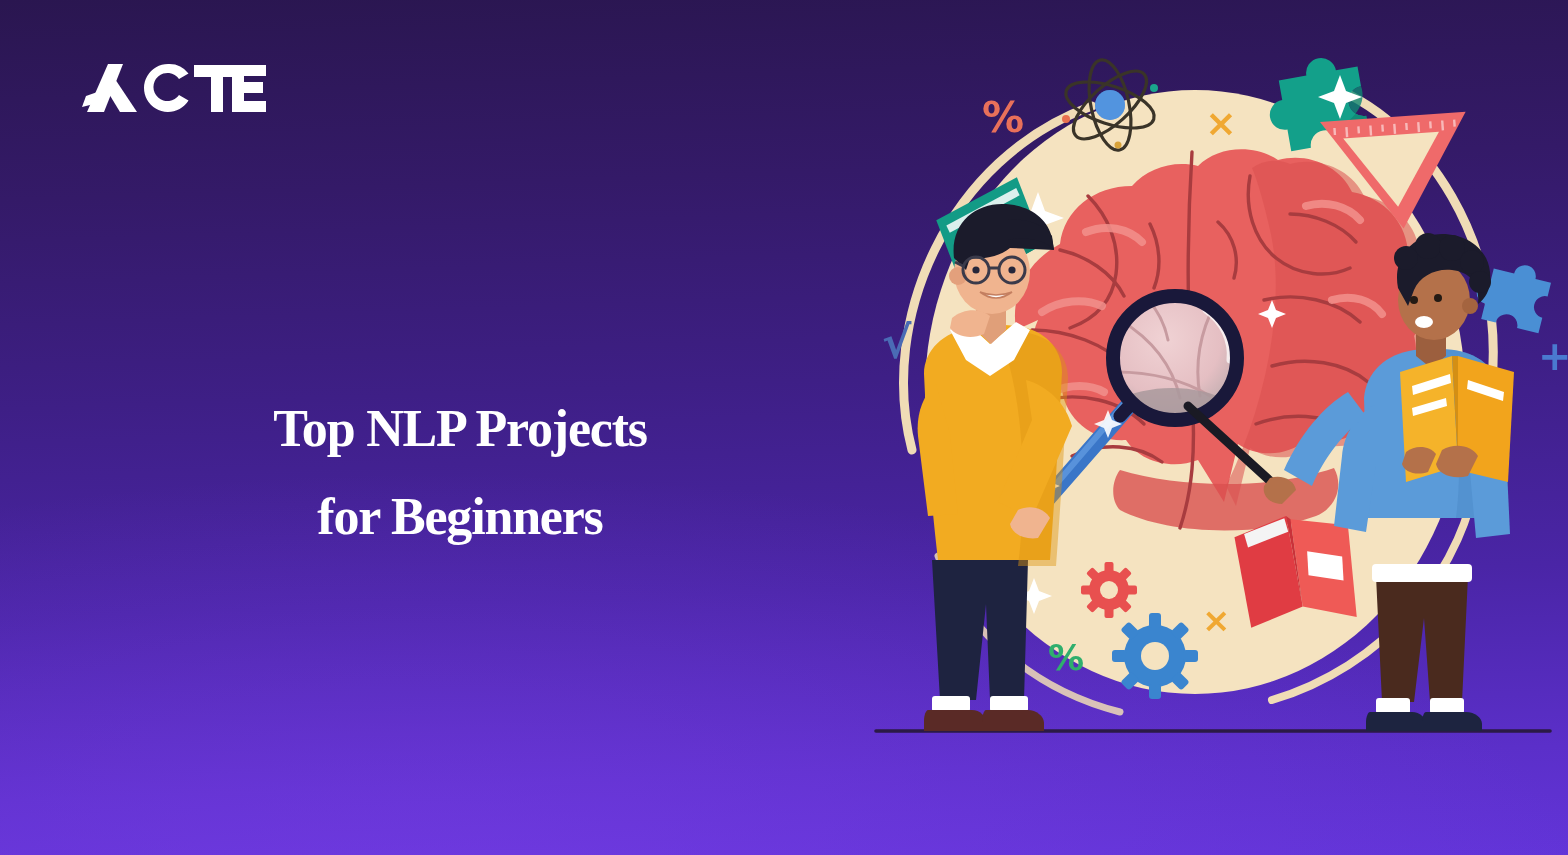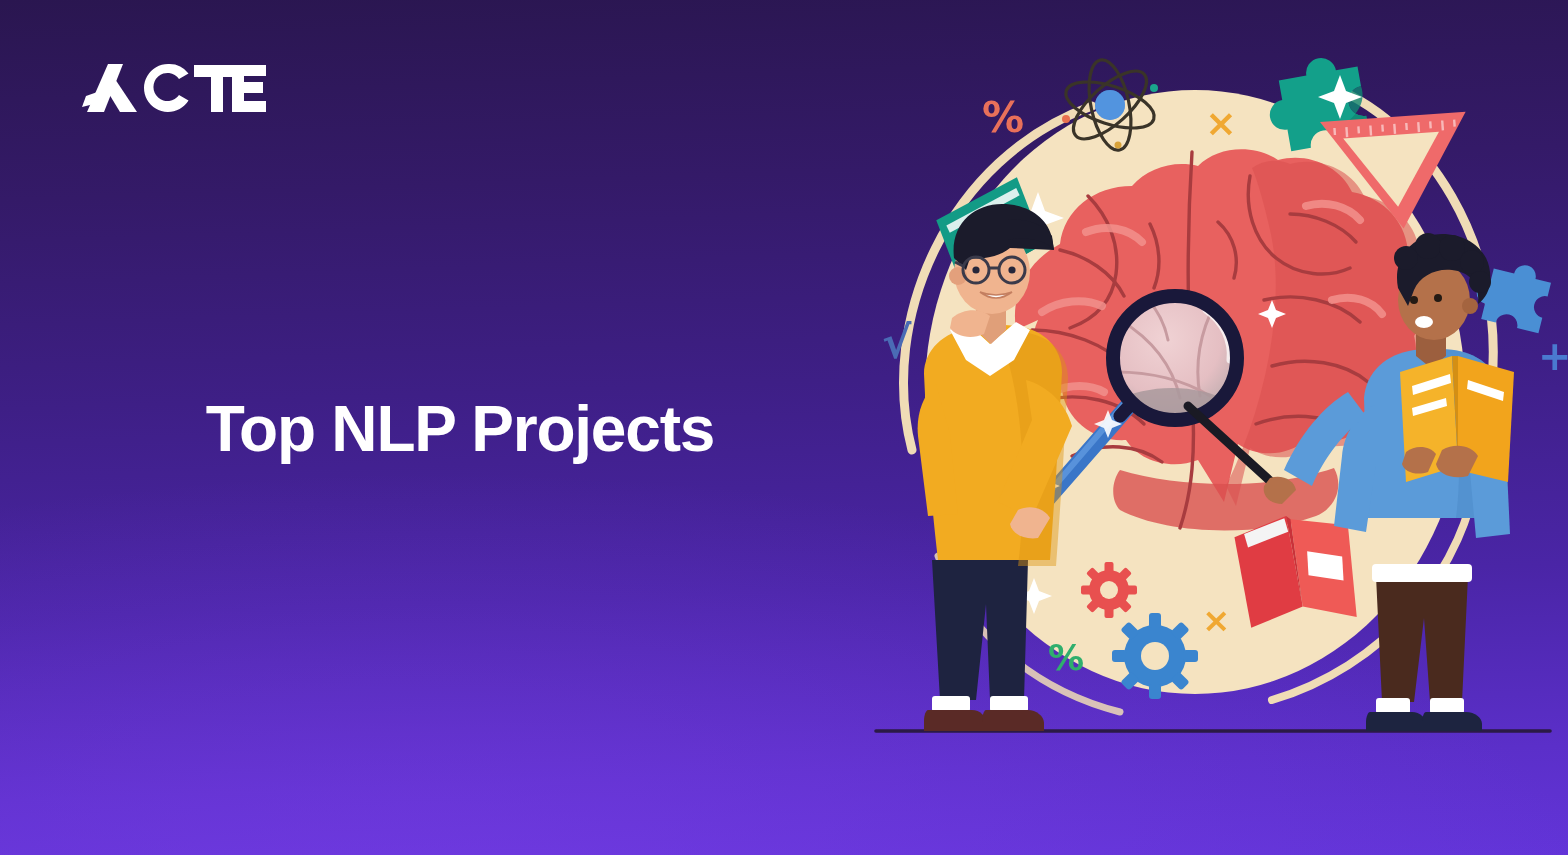--- a/index.html
+++ b/index.html
@@ -30,23 +30,23 @@
     width:184px; height:62px;
   }
   .logo svg{ display:block; width:100%; height:100%; }
 
   .headline{
     position:absolute;
     left:60px; top:385px;
     width:800px;
     text-align:center;
     color:#ffffff;
-    font-family:Liberation Sans, sans-serif;
+    font-family:Liberation Serif, serif;
     font-weight:bold;
-    font-size:64px;
+    font-size:52px;
     line-height:88px;
     letter-spacing:-1.2px;
   }
   .headline .line{ display:block; white-space:nowrap; }
 
   
   .art{
     position:absolute;
     left:820px; top:0;
     width:748px; height:855px;
@@ -73,20 +73,21 @@
 
       <path d="M112 3 L158 3 L158 15 L141 15 L141 50 L129 50 L129 15 L112 15 Z" fill="#ffffff"></path>
 
       <path d="M150 3 L184 3 L184 14 L162 14 L162 20 L181 20 L181 31 L162 31 L162 39 L184 39 L184 50 L150 50 Z" fill="#ffffff"></path>
       <text x="-9999" y="-9999">ACTE</text>
     </svg>
   </div>
 
   <div class="headline">
     <span class="line">Top NLP Projects</span>
+    <span class="line">for Beginners</span>
   </div>
 
   <div class="art">
     <svg viewBox="0 0 748 855" xmlns="http://www.w3.org/2000/svg" aria-hidden="true">
       <defs>
         <radialGradient id="lensG" cx="42%" cy="35%" r="72%">
           <stop offset="0%" stop-color="#f0d2d4"></stop>
           <stop offset="62%" stop-color="#e5bfc3"></stop>
           <stop offset="100%" stop-color="#b9a9ab"></stop>
         </radialGradient>

